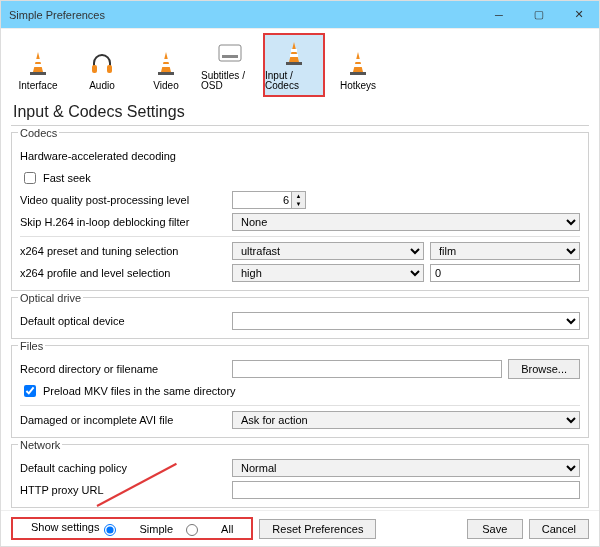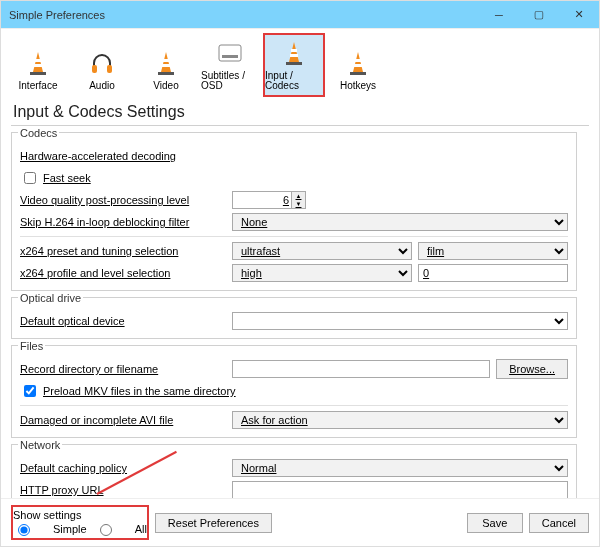--- a/index.html
+++ b/index.html
@@ -8,40 +8,40 @@
 .titlebar { height: 28px; display: flex; align-items: center; padding: 0 0 0 8px; background: #7dd3fc; border-bottom: 1px solid #eee; }
 .titlebar .title { flex: 1; color: #333; }
 .titlebar .ctl { width: 40px; height: 28px; display: flex; align-items: center; justify-content: center; color: #333; }
 .tabs { display: flex; padding: 4px 6px 0 6px; gap: 2px; }
 .tab { width: 62px; height: 64px; display: flex; flex-direction: column; align-items: center; justify-content: flex-end; padding-bottom: 4px; gap: 2px; border: 2px solid transparent; cursor: pointer; }
 .tab.selected { background: #cde6f7; border: 2px solid #e03a3a; }
 .tab .icon { width: 32px; height: 32px; display: flex; align-items: center; justify-content: center; }
 .tab .lbl { font-size: 10px; line-height: 1; }
 .page-title { font-size: 16px; padding: 6px 12px 4px 12px; color: #222; }
 .hr { height: 1px; background: #d0d0d0; margin: 0 10px; }
-.content { flex: 1; overflow: auto; padding: 6px 22px 4px 10px; text-decoration: underline; }
+.content { flex: 1; overflow: auto; padding: 6px 10px 4px 10px; }
 .group { border: 1px solid #d0d0d0; margin-bottom: 6px; padding: 4px 8px 6px 8px; background: #fff; }
 .group .legend { color: #333; font-size: 11px; margin: -2px 0 4px -2px; background: #fff; display: inline-block; padding: 0 2px; position: relative; top: -10px; }
 .group-inner { margin-top: -8px; }
 .row { display: flex; align-items: center; min-height: 22px; gap: 22px; }
 .row .label { width: 190px; color: #000; }
 .row .field { flex: 1; display: flex; gap: 6px; align-items: center; }
 select, input[type=text] { width: 100%; height: 18px; border: 1px solid #a9a9a9; background: #f2f2f2; padding: 0 4px; font-size: 11px; }
 input[type=text].white { background: #fff; }
 .num { display: flex; width: 80px; }
 .num input { width: 60px; background: #fff; text-align: right; padding-right: 2px; }
 .num .spin { width: 14px; display: flex; flex-direction: column; border: 1px solid #a9a9a9; border-left: none; }
 .num .spin div { flex: 1; font-size: 6px; display: flex; align-items: center; justify-content: center; background: #eee; }
 .chk { display: flex; align-items: center; gap: 4px; }
 .chk input { width: 12px; height: 12px; }
 .btn { height: 20px; border: 1px solid #a9a9a9; background: #f0f0f0; padding: 0 12px; display: flex; align-items: center; cursor: pointer; }
 .radio { display: flex; align-items: center; gap: 20px; }
 .radio input { width: 12px; height: 12px; }
 .footer { display: flex; align-items: center; padding: 6px 10px; gap: 6px; border-top: 1px solid #eee; }
-.show-settings { display: flex; flex-direction: column; border: 2px solid #e03a3a; padding: 2px 0; }
+.show-settings { display: flex; flex-direction: row; border: 2px solid #e03a3a; padding: 2px 18px; }
 .show-settings .ss-row { display: flex; gap: 8px; }
 .callout-line { position: absolute; width: 90px; height: 2px; background: #e03a3a; transform-origin: left center; }
 .sep { height: 1px; background: #e0e0e0; margin: 3px 0; }
 .cone svg { display: block; }
 .two-col .field { display: flex; gap: 6px; align-items: flex-end; }
 .two-col select { flex: 1; }
 </style>
 </head>
 <body>
 

